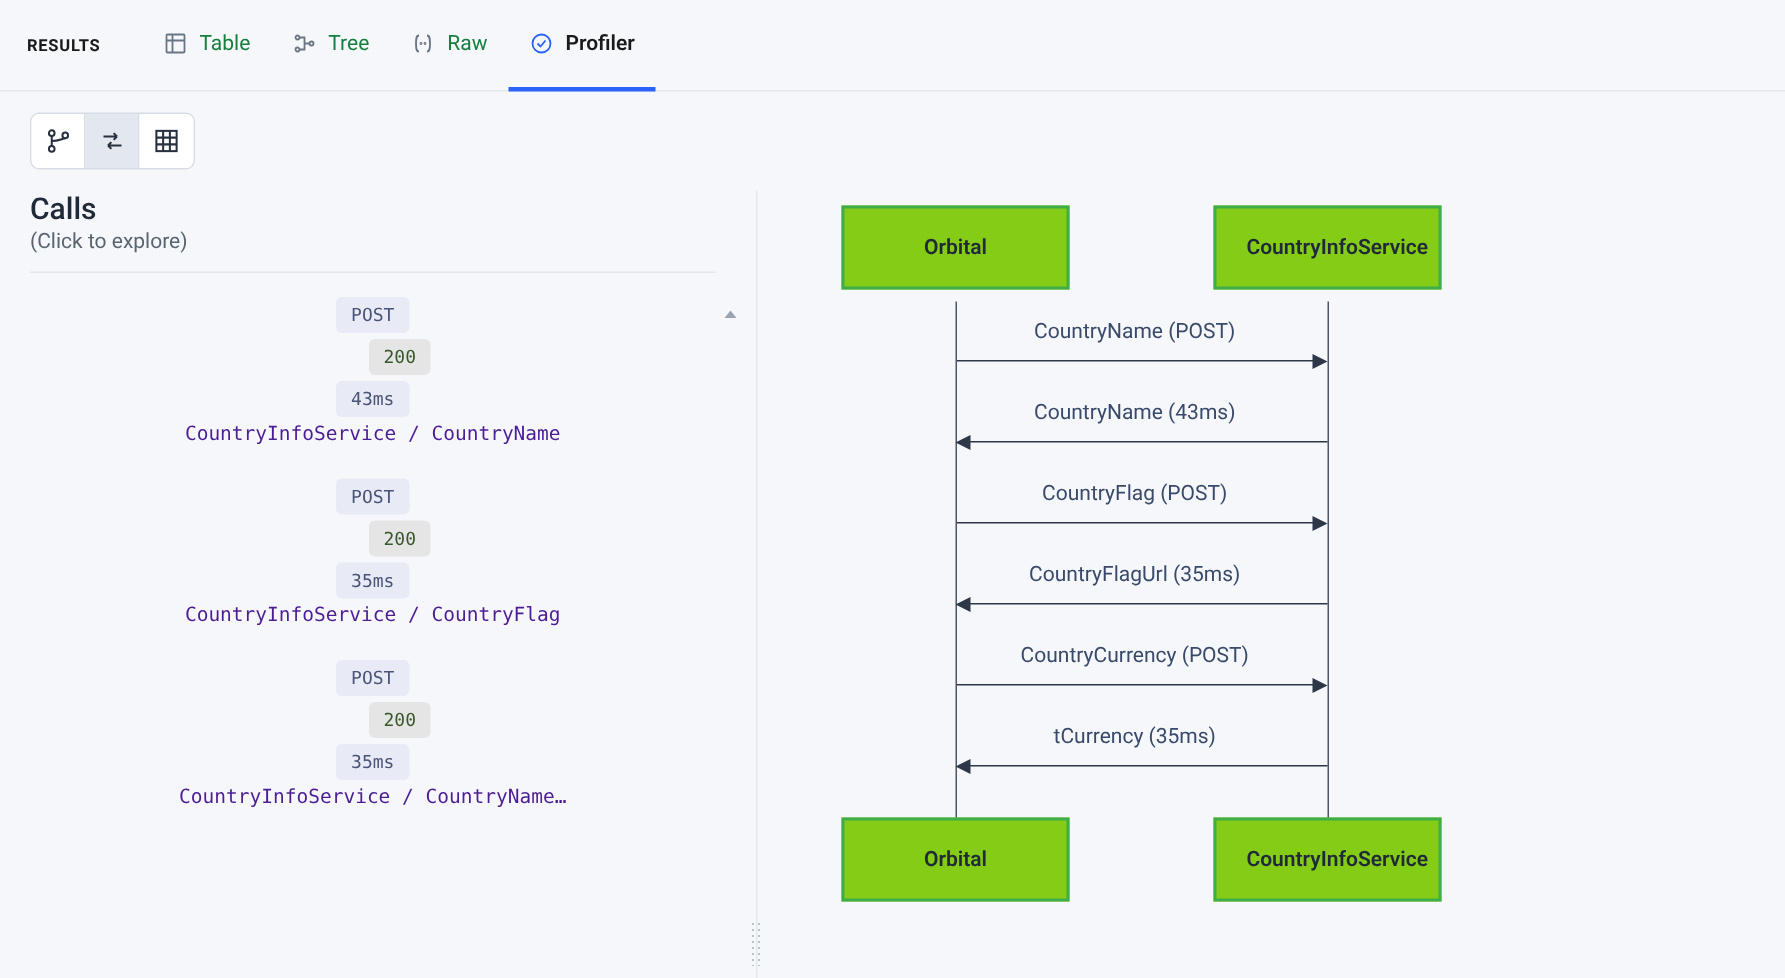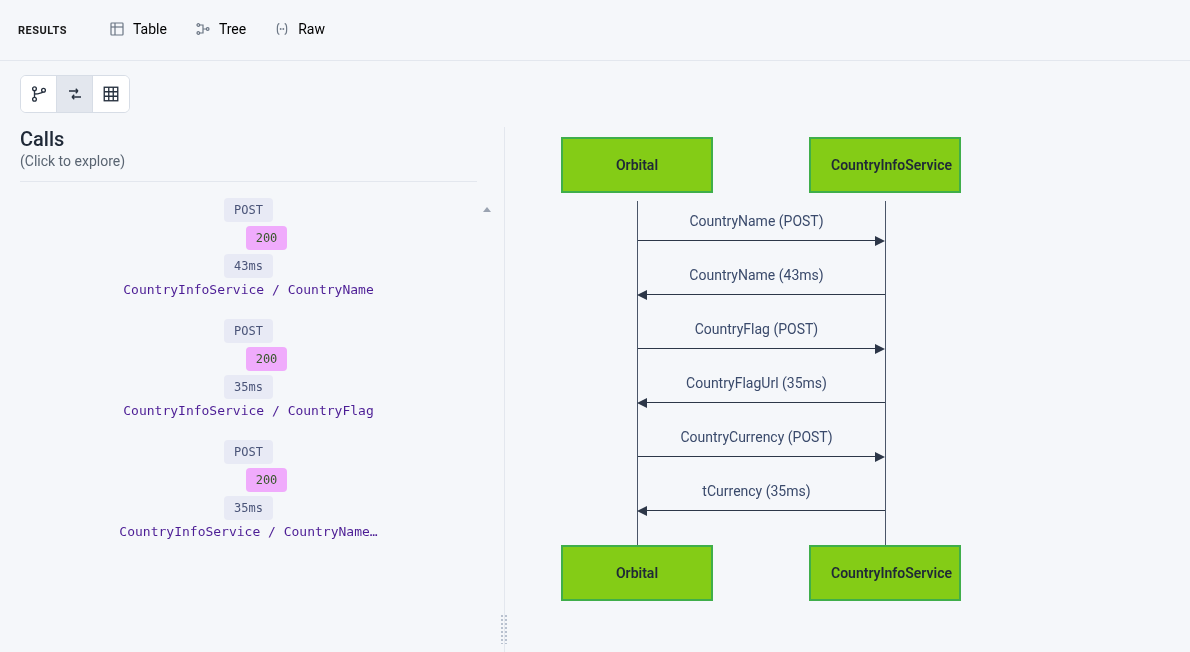--- a/index.html
+++ b/index.html
@@ -34,21 +34,21 @@
       gap: 0;
     }
     .tab {
       display: flex;
       align-items: center;
       gap: 8px;
       padding: 0 14px;
       height: 61px;
       cursor: pointer;
       font-size: 14px;
-      color: #000000;
+      color: #15803d;
       border-bottom: 3px solid transparent;
       position: relative;
     }
     .tab.active {
       color: #1a1a1a;
       font-weight: 600;
       border-bottom-color: #2962ff;
     }
     .tab-icon {
       width: 16px;
@@ -141,21 +141,21 @@
       border-radius: 4px;
       font-size: 12px;
       font-weight: 500;
       font-family: "SFMono-Regular", Consolas, monospace;
     }
     .badge-method {
       background: #e8eaf5;
       color: #4a5478;
     }
     .badge-status {
-      background: #f0abfc;
+      background: #e5e5e5;
       color: #37582a;
       margin-left: 36px;
     }
     .badge-time {
       background: #e8eaf5;
       color: #4a5478;
     }
     .call-desc {
       color: #4c1d95;
       white-space: nowrap;
@@ -282,20 +282,29 @@
     <div class="tab">
       <span class="tab-icon">
         <svg viewBox="0 0 24 24">
             <path d="M8 4c-3 0-3 4-3 8s0 8 3 8 M16 4c3 0 3 4 3 8s0 8-3 8"></path>
             <circle cx="10" cy="12" r="0.5" fill="#6b7684"></circle>
             <circle cx="14" cy="12" r="0.5" fill="#6b7684"></circle>
           </svg>
       </span>
       <span>Raw</span>
     </div>
+    <div class="tab active">
+      <span class="tab-icon">
+        <svg viewBox="0 0 24 24">
+            <circle cx="12" cy="12" r="9"></circle>
+            <path d="M8 12l3 3 5-6"></path>
+          </svg>
+      </span>
+      <span>Profiler</span>
+    </div>
   </div>
 </div>
 
 <div class="toolbar">
   <div class="button-group">
     <div class="tb-btn">
       <svg viewBox="0 0 24 24">
           <circle cx="6" cy="5" r="2.5"></circle>
           <circle cx="6" cy="19" r="2.5"></circle>
           <circle cx="18" cy="7" r="2.5"></circle>

